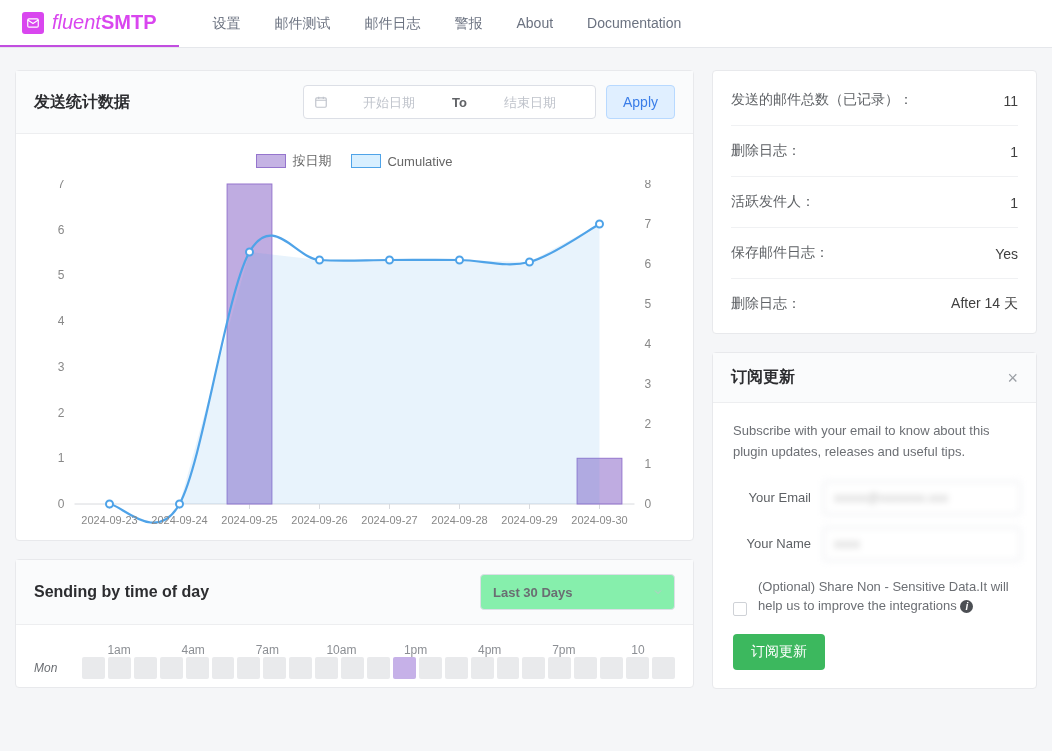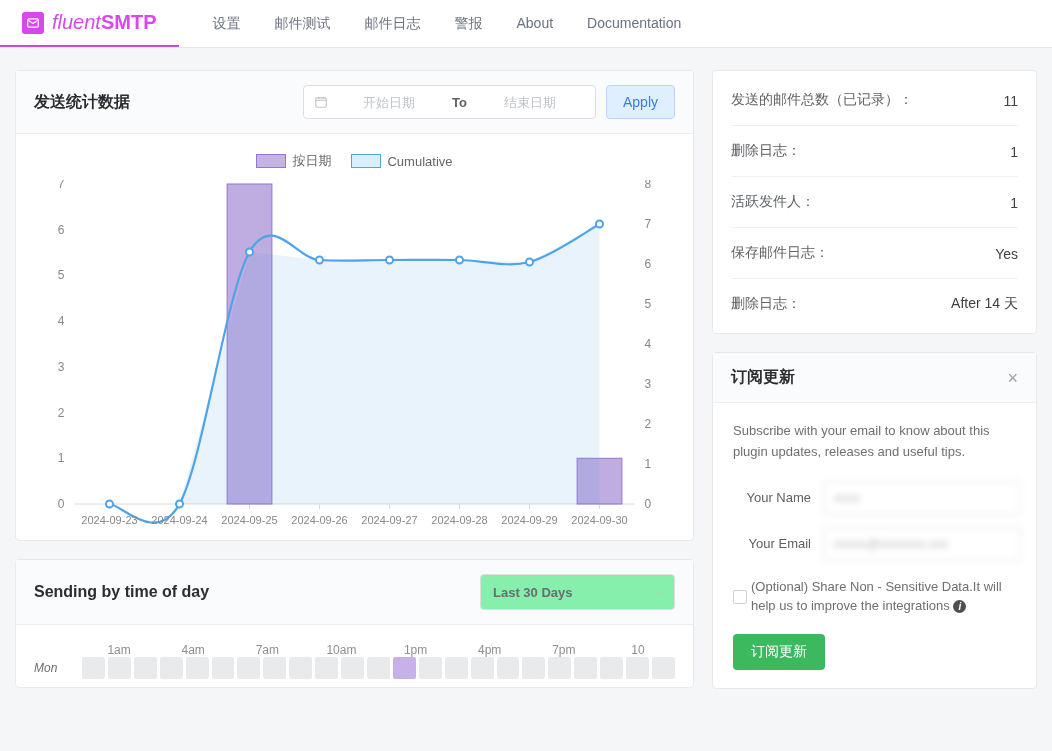--- a/index.html
+++ b/index.html
@@ -236,22 +236,22 @@
   border: 1px solid #dcdfe6;
   border-radius: 4px;
   padding: 0 10px;
   font-size: 13px;
   color: #c0c4cc;
   background: #fff;
 }
 .form-input.blur-text { filter: blur(3px); color: #bbb; }
 .checkbox-row {
   display: flex;
-  align-items: center;
-  gap: 4px;
+  align-items: flex-end;
+  gap: 11px;
   margin: 16px 0 18px 0;
 }
 .checkbox-box {
   width: 14px;
   height: 14px;
   border: 1px solid #cfd2d7;
   border-radius: 2px;
   margin-top: 2px;
   flex-shrink: 0;
   background: #fff;
@@ -474,26 +474,26 @@
     </div>
 
     <div class="panel">
       <div class="panel-header">
         <div class="panel-title">订阅更新</div>
         <span class="close-x">×</span>
       </div>
       <div class="subscribe-body">
         <p class="subscribe-intro">Subscribe with your email to know about this plugin updates, releases and useful tips.</p>
         <div class="form-row">
+          <span class="form-label">Your Email</span>
+          <input class="form-input blur-text" value="xxxxx@xxxxxxx.xxx" style="">
+        </div>
+        <div class="form-row">
           <span class="form-label">Your Name</span>
           <input class="form-input blur-text" value="xxxx" style="">
-        </div>
-        <div class="form-row">
-          <span class="form-label">Your Email</span>
-          <input class="form-input blur-text" value="xxxxx@xxxxxxx.xxx" style="">
         </div>
         <div class="checkbox-row">
           <span class="checkbox-box"></span>
           <span class="checkbox-text">
             <span>(Optional) Share Non - Sensitive Data.It will help us to improve the integrations</span>
             <span class="info-icon">i</span>
           </span>
         </div>
         <button class="btn-primary">订阅更新</button>
       </div>

